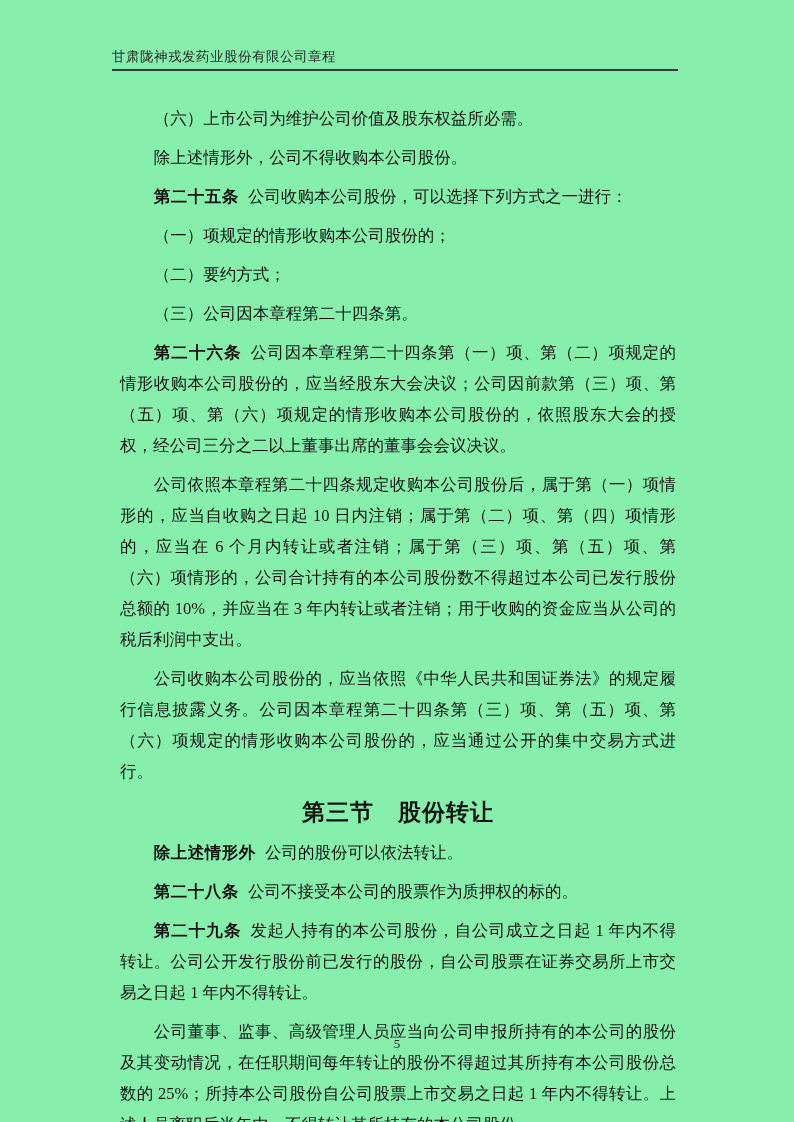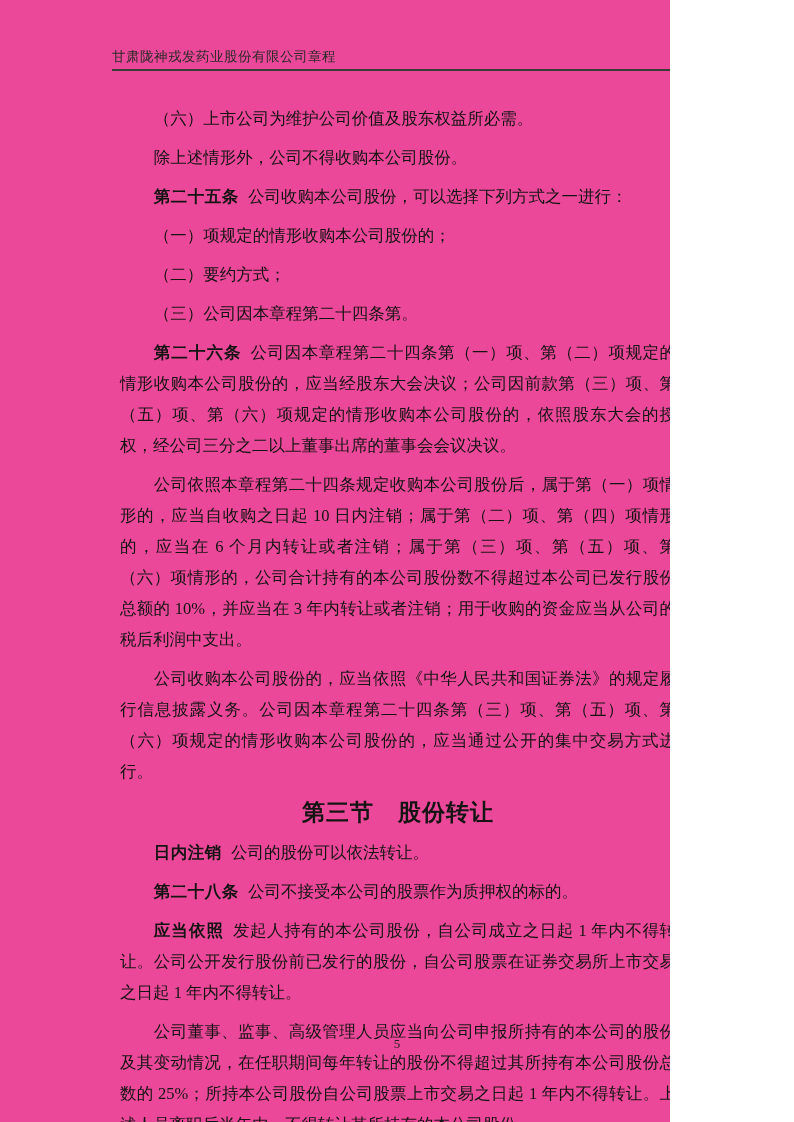--- a/index.html
+++ b/index.html
@@ -2,23 +2,23 @@
 <html lang="zh"><head>
 <meta charset="utf-8">
 <style>
   html, body {
     margin: 0;
     padding: 0;
     background: #ffffff;
   }
   .page {
     position: relative;
-    width: 670px;
+    width: 794px;
     height: 1122px;
-    background: #ec4899;
+    background: #86efac;
     font-family: "Liberation Serif", "DejaVu Serif", serif;
     color: #161616;
     overflow: hidden;
   }
   .page-header {
     position: absolute;
     left: 112px;
     top: 48px;
     width: 566px;
     font-size: 13.5px;
@@ -78,23 +78,23 @@
       <div class="para">（六）上市公司为维护公司价值及股东权益所必需。</div>
       <div class="para">除上述情形外，公司不得收购本公司股份。</div>
       <div class="para"><span class="lead">第二十五条</span><span>公司收购本公司股份，可以选择下列方式之一进行：</span></div>
       <div class="para">（一）项规定的情形收购本公司股份的；</div>
       <div class="para">（二）要约方式；</div>
       <div class="para">（三）公司因本章程第二十四条第。</div>
       <div class="para"><span class="lead">第二十六条</span><span>公司因本章程第二十四条第（一）项、第（二）项规定的情形收购本公司股份的，应当经股东大会决议；公司因前款第（三）项、第（五）项、第（六）项规定的情形收购本公司股份的，依照股东大会的授权，经公司三分之二以上董事出席的董事会会议决议。</span></div>
       <div class="para">公司依照本章程第二十四条规定收购本公司股份后，属于第（一）项情形的，应当自收购之日起 10 日内注销；属于第（二）项、第（四）项情形的，应当在 6 个月内转让或者注销；属于第（三）项、第（五）项、第（六）项情形的，公司合计持有的本公司股份数不得超过本公司已发行股份总额的 10%，并应当在 3 年内转让或者注销；用于收购的资金应当从公司的税后利润中支出。</div>
       <div class="para">公司收购本公司股份的，应当依照《中华人民共和国证券法》的规定履行信息披露义务。公司因本章程第二十四条第（三）项、第（五）项、第（六）项规定的情形收购本公司股份的，应当通过公开的集中交易方式进行。</div>
       <div class="section-heading">第三节　股份转让</div>
-      <div class="para"><span class="lead">日内注销</span><span>公司的股份可以依法转让。</span></div>
+      <div class="para"><span class="lead">除上述情形外</span><span>公司的股份可以依法转让。</span></div>
       <div class="para"><span class="lead">第二十八条</span><span>公司不接受本公司的股票作为质押权的标的。</span></div>
-      <div class="para"><span class="lead">应当依照</span><span>发起人持有的本公司股份，自公司成立之日起 1 年内不得转让。公司公开发行股份前已发行的股份，自公司股票在证券交易所上市交易之日起 1 年内不得转让。</span></div>
+      <div class="para"><span class="lead">第二十九条</span><span>发起人持有的本公司股份，自公司成立之日起 1 年内不得转让。公司公开发行股份前已发行的股份，自公司股票在证券交易所上市交易之日起 1 年内不得转让。</span></div>
       <div class="para">公司董事、监事、高级管理人员应当向公司申报所持有的本公司的股份及其变动情况，在任职期间每年转让的股份不得超过其所持有本公司股份总数的 25%；所持本公司股份自公司股票上市交易之日起 1 年内不得转让。上述人员离职后半年内，不得转让其所持有的本公司股份。</div>
     </div>
 
   <div class="page-footer">
     <span>5</span>
   </div>
 
 </div>
 
 </body></html>

